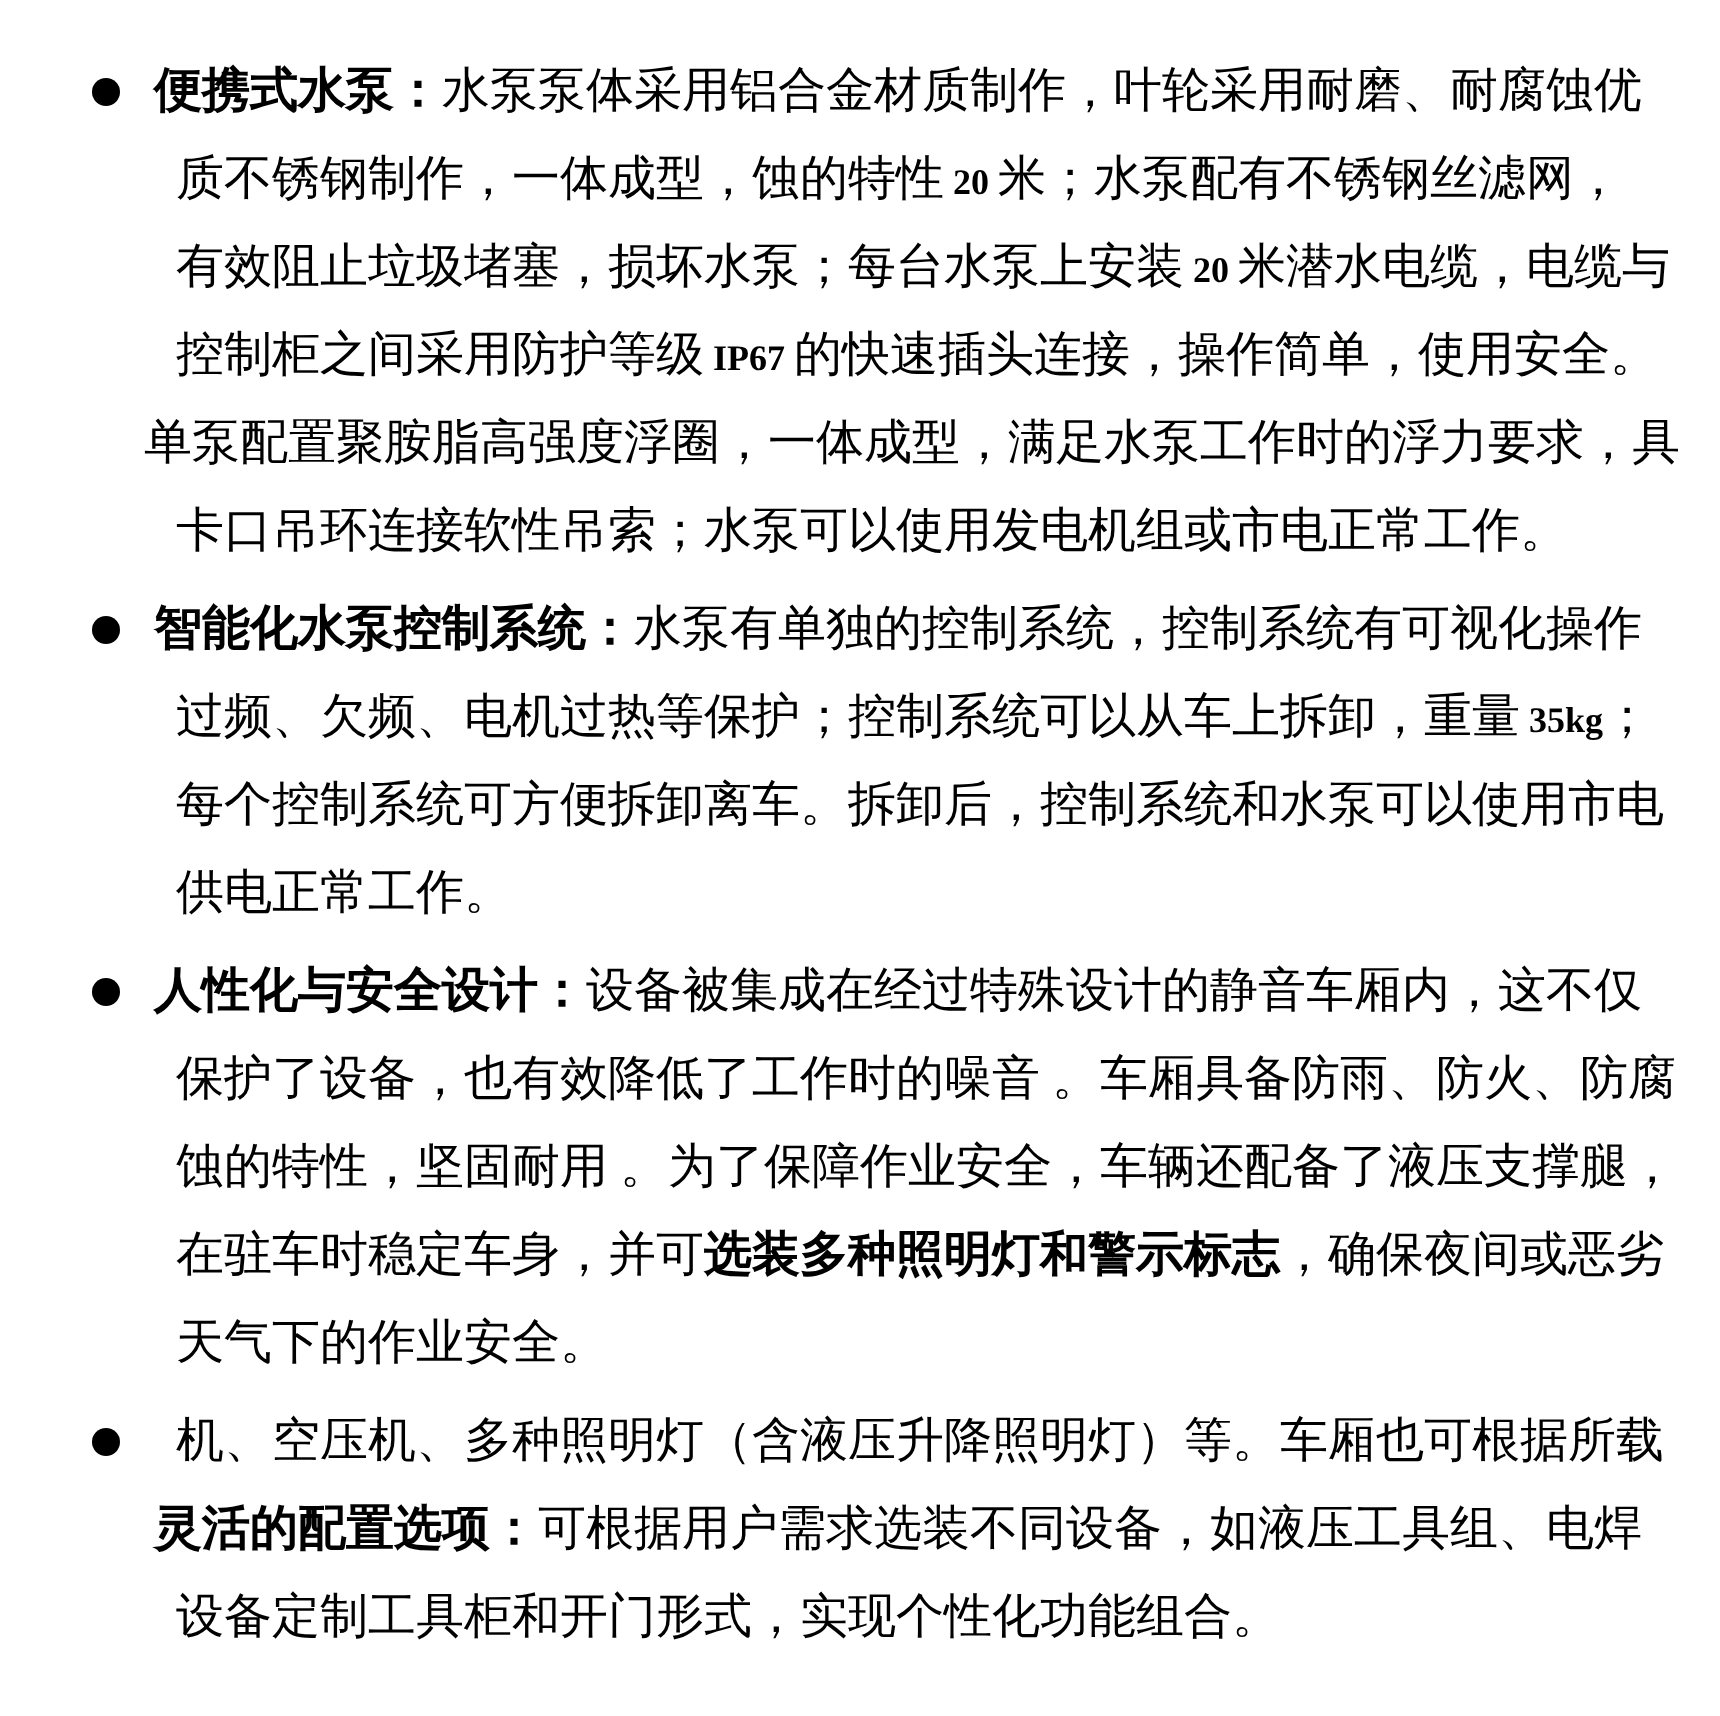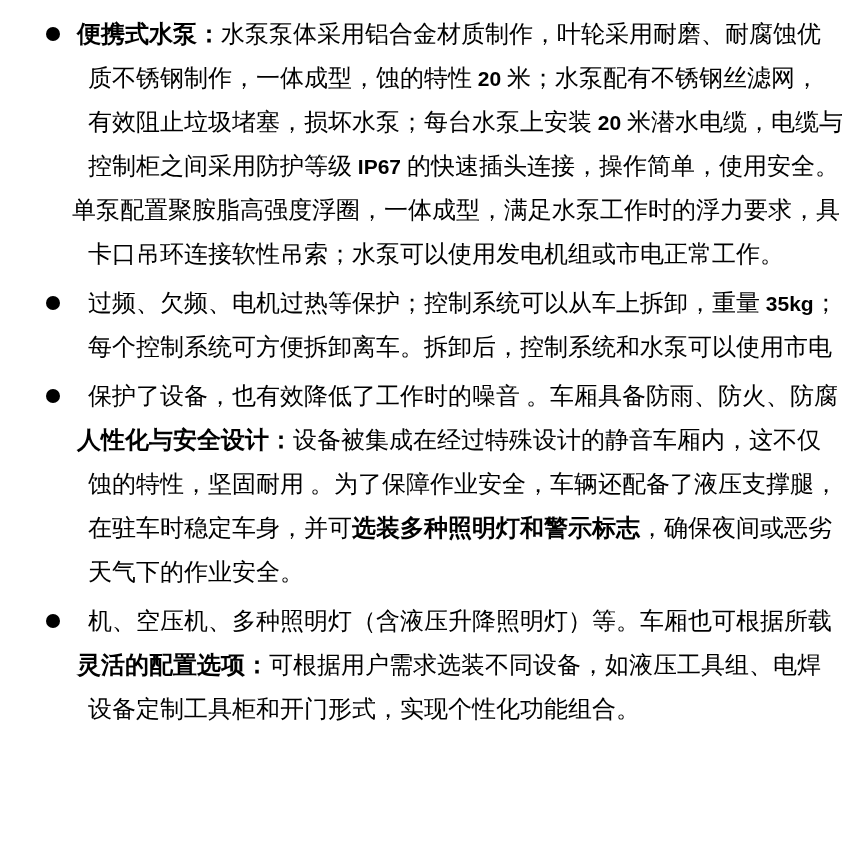--- a/index.html
+++ b/index.html
@@ -11,21 +11,21 @@
     width: 860px;
     height: 858px;
     overflow: hidden;
     color: #000000;
     font-family: "Liberation Serif", "DejaVu Serif", serif;
   }
   .doc {
     box-sizing: border-box;
     width: 744px;
     height: 858px;
-    padding: 12px 48px 0 88px; 
+    padding: 24px 48px 0 88px; 
   }
   .item {
     position: relative;
     margin-bottom: 5px;
   }
   .bullet {
     position: absolute;
     left: -42px;
     top: 15px;
     width: 14px;
@@ -52,48 +52,50 @@
   .line.last {
     text-align: right;
     text-align-last: left;
     font-family: Liberation Serif, serif;
   }
   .b {
     font-weight: 700;
     font-family: "Liberation Sans", "DejaVu Sans", sans-serif;
   }
   .sans {
-    font-family: Liberation Sans, sans-serif;
+    font-family: Liberation Serif, serif;
     font-weight: 600;
-    font-size: 21px;
+    font-size: 18px;
   }
 </style>
 </head>
 <body>
 
 <div class="doc">
   <div>
       <div class="item">
         <span class="bullet"></span>
         <div class="line first"><span class="b">便携式水泵：</span><span class="">水泵泵体采用铝合金材质制作，叶轮采用耐磨、耐腐蚀优</span></div>
         <div class="line"><span class="">质不锈钢制作，一体成型，蚀的特性</span><span class=" sans"> 20 </span><span class="">米；水泵配有不锈钢丝滤网，</span></div>
         <div class="line"><span class="">有效阻止垃圾堵塞，损坏水泵；每台水泵上安装</span><span class=" sans"> 20 </span><span class="">米潜水电缆，电缆与</span></div>
         <div class="line"><span class="">控制柜之间采用防护等级</span><span class=" sans"> IP67 </span><span class="">的快速插头连接，操作简单，使用安全。</span></div>
         <div class="line outdent"><span class="">单泵配置聚胺脂高强度浮圈，一体成型，满足水泵工作时的浮力要求，具</span></div>
         <div class="line last"><span class="">卡口吊环连接软性吊索；水泵可以使用发电机组或市电正常工作。</span></div>
       </div>
       <div class="item">
         <span class="bullet"></span>
+        <div class="line first"><span class="b">智能化水泵控制系统：</span><span class="">水泵有单独的控制系统，控制系统有可视化操作</span></div>
         <div class="line"><span class="">过频、欠频、电机过热等保护；控制系统可以从车上拆卸，重量</span><span class=" sans"> 35kg</span><span class="">；</span></div>
         <div class="line"><span class="">每个控制系统可方便拆卸离车。拆卸后，控制系统和水泵可以使用市电</span></div>
+        <div class="line last"><span class="">供电正常工作。</span></div>
       </div>
       <div class="item">
         <span class="bullet"></span>
+        <div class="line first"><span class="b">人性化与安全设计：</span><span class="">设备被集成在经过特殊设计的静音车厢内，这不仅</span></div>
         <div class="line"><span class="">保护了设备，也有效降低了工作时的噪音 。车厢具备防雨、防火、防腐</span></div>
-        <div class="line first"><span class="b">人性化与安全设计：</span><span class="">设备被集成在经过特殊设计的静音车厢内，这不仅</span></div>
         <div class="line"><span class="">蚀的特性，坚固耐用 。为了保障作业安全，车辆还配备了液压支撑腿，</span></div>
         <div class="line"><span class="">在驻车时稳定车身，并可</span><span class="b">选装多种照明灯和警示标志</span><span class="">，确保夜间或恶劣</span></div>
         <div class="line last"><span class="">天气下的作业安全。</span></div>
       </div>
       <div class="item">
         <span class="bullet"></span>
         <div class="line"><span class="">机、空压机、多种照明灯（含液压升降照明灯）等。车厢也可根据所载</span></div>
         <div class="line first"><span class="b">灵活的配置选项：</span><span class="">可根据用户需求选装不同设备，如液压工具组、电焊</span></div>
         <div class="line last"><span class="">设备定制工具柜和开门形式，实现个性化功能组合。</span></div>
       </div>

